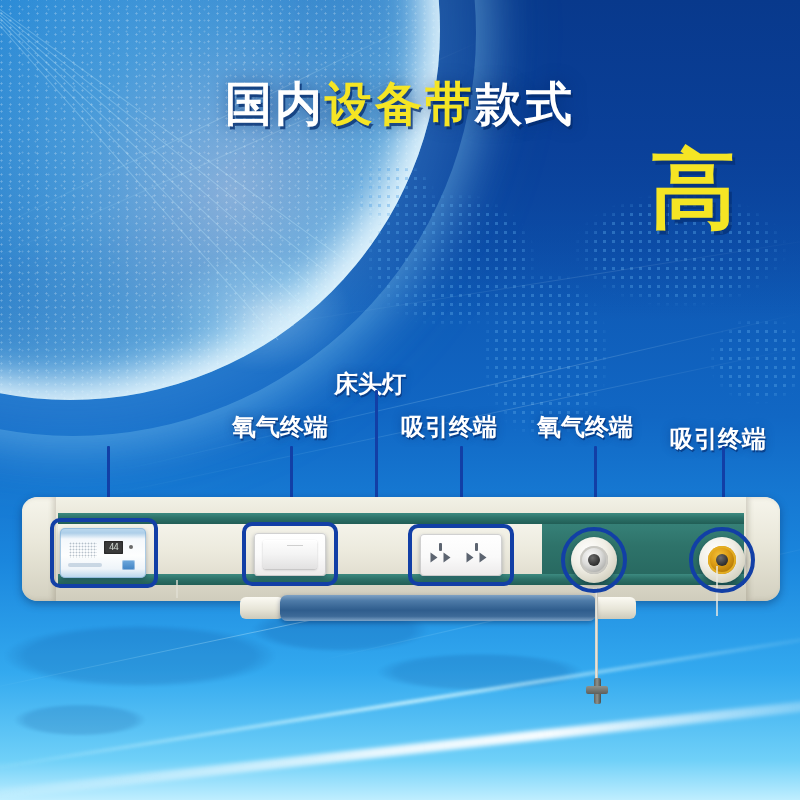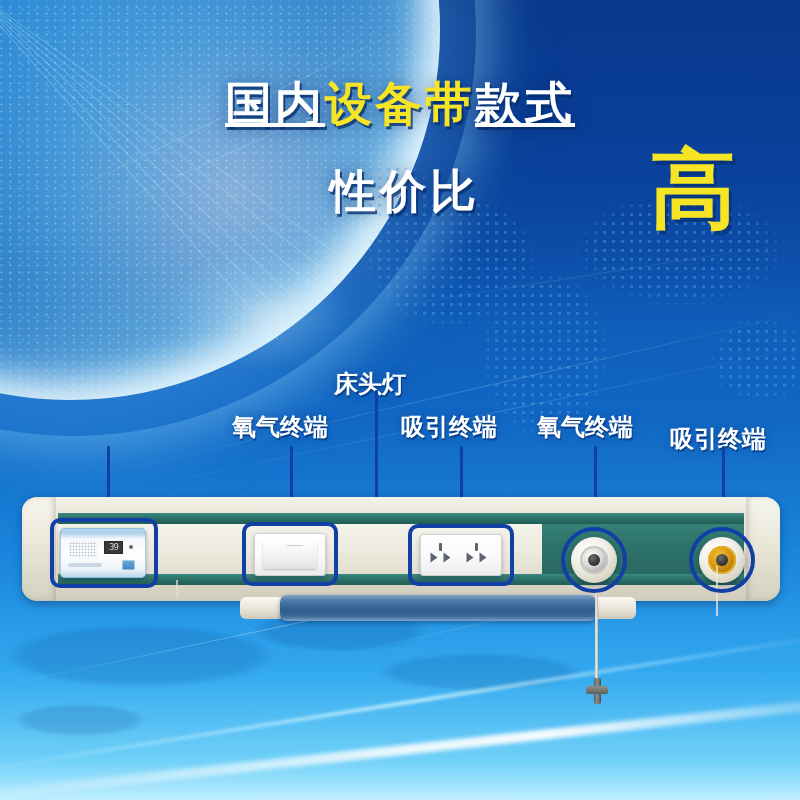--- a/index.html
+++ b/index.html
@@ -109,21 +109,21 @@
   .fanline{position:absolute;left:0;top:0;height:1px;width:480px;background:rgba(200,240,255,.30);transform-origin:left center;}
 
   
   .headline{
     position:absolute;left:0;top:80px;width:800px;text-align:center;
     font-size:47px;font-weight:bold;letter-spacing:3px;line-height:1;
     font-family:"DejaVu Sans","Liberation Sans",sans-serif;
     text-shadow:2px 3px 0 rgba(4,44,110,.75), 0 0 16px rgba(4,40,105,.5);
     white-space:nowrap;
   }
-  .hl-white{color:#ffffff;text-decoration:underline;}
+  .hl-white{color:#ffffff;}
   .hl-yellow{color:#f5e524;}
 
   .subline{
     position:absolute;left:330px;top:168px;
     font-size:46px;font-weight:bold;color:#ffffff;letter-spacing:4px;line-height:1;
     font-family:"DejaVu Sans","Liberation Sans",sans-serif;
     text-shadow:2px 3px 0 rgba(4,44,110,.75), 0 0 16px rgba(4,40,105,.5);
     white-space:nowrap;
   }
   .bigword{
@@ -331,21 +331,20 @@
     <div class="fanline" style="transform:rotate(43.5deg);"></div>
     <div class="fanline" style="transform:rotate(46deg);"></div>
     <div class="fanline" style="transform:rotate(48.5deg);"></div>
   </div>
   <div class="bigstreak"></div>
   <div class="bigstreak2"></div>
 
   <div class="headline">
     <span class="hl-white">国内</span><span class="hl-yellow">设备带</span><span class="hl-white">款式</span>
   </div>
-  <div class="subline">性价比</div>
   <div class="bigword">高</div>
 
   <div class="callout" style="left:232px;top:415px;">氧气终端</div>
   <div class="callout" style="left:334px;top:374px;font-family:Liberation Mono, monospace;">床头灯</div>
   <div class="callout" style="left:401px;top:415px;">吸引终端</div>
   <div class="callout" style="left:537px;top:415px;">氧气终端</div>
   <div class="callout" style="left:670px;top:427px;">吸引终端</div>
 
   <div class="leader" style="left:107px;top:446px;height:80px;"></div>
   <div class="leader" style="left:290px;top:446px;height:86px;"></div>
@@ -363,21 +362,21 @@
       <div class="panel-endcap-l"></div>
       <div class="panel-endcap-r"></div>
     </div>
     <div class="rail-cap-l"></div>
     <div class="rail-cap-r"></div>
     <div class="rail"></div>
   </div>
 
   <div class="intercom">
     <div class="ic-grille"></div>
-    <div class="ic-lcd">39</div>
+    <div class="ic-lcd">44</div>
     <div class="ic-led"></div>
     <div class="ic-btn"></div>
     <div class="ic-slot"></div>
   </div>
 
   <div class="switch">
     <div class="switch-rocker">
       <div class="switch-line"></div>
     </div>
   </div>

